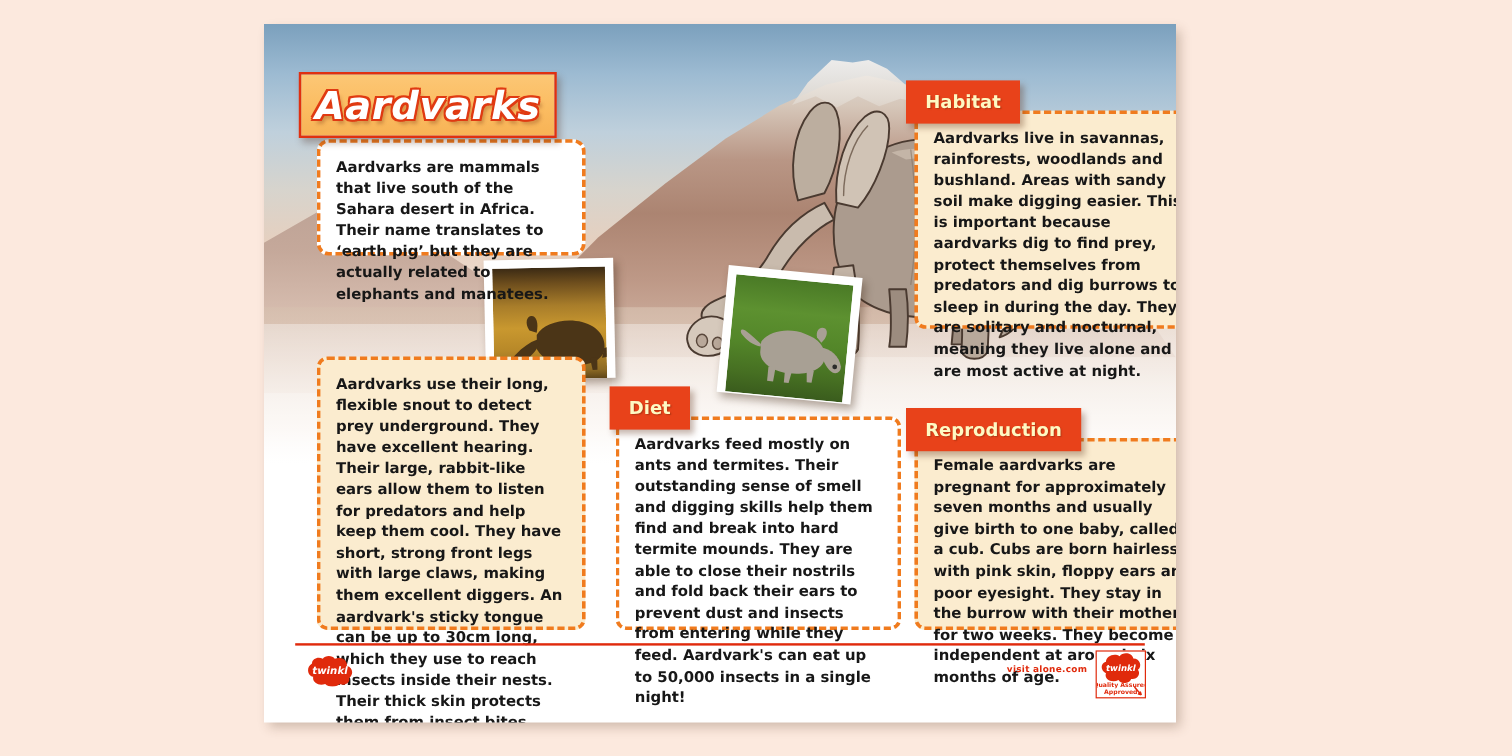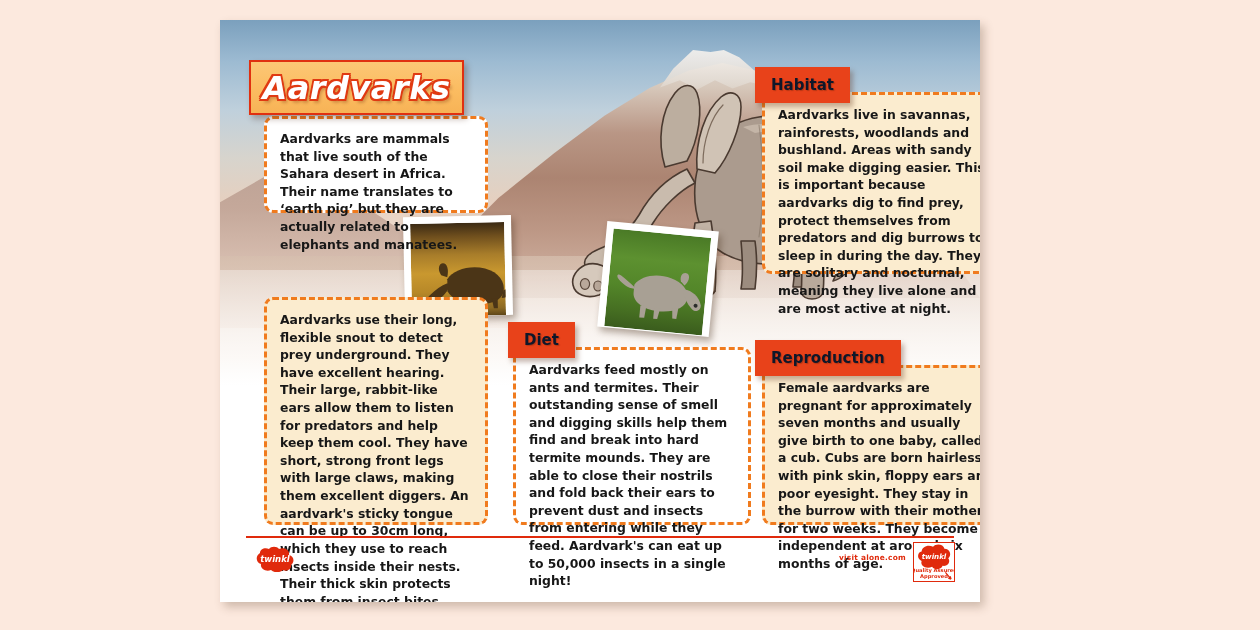--- a/index.html
+++ b/index.html
@@ -127,21 +127,21 @@
       -1.6px  1.6px 0 #e03a12, 1.6px  1.6px 0 #e03a12,
       -1.6px 0 0 #e03a12, 1.6px 0 0 #e03a12,
       0 -1.6px 0 #e03a12, 0 1.6px 0 #e03a12,
       3px 4px 3px rgba(120,50,20,0.30);
   }
 
   
   .tab {
     position: absolute;
     background: #e8421a;
-    color: #0f172a;
+    color: #fef9c3;
     font-size: 15px;
     font-weight: bold;
     display: flex;
     align-items: center;
     justify-content: center;
     padding: 18px 16px;
     height: 28px;
     box-shadow: 3px 4px 5px rgba(90,45,20,0.34);
     z-index: 7;
     white-space: nowrap;
@@ -295,21 +295,21 @@
         <path d="M214 70 C218 100 220 140 214 182" fill="none" stroke="#7e6d5e" stroke-width="1.1" opacity="0.55"></path>
         <path d="M252 74 C262 108 264 150 256 186" fill="none" stroke="#7e6d5e" stroke-width="1.1" opacity="0.45"></path>
       </g>
     </svg>
   </div>
 
   <div class="title-banner">
     <span class="title-text">Aardvarks</span>
   </div>
 
-  <div class="box white" id="intro-box" style="left:29px; top:96px; width:224px; height:97px;">
+  <div class="box white" id="intro-box" style="left:29px; top:96px; width:224px; height:97px;border-radius:10px;">
     <p>Aardvarks are mammals that live south of the Sahara desert in Africa. Their name translates to ‘earth pig’ but they are actually related to elephants and manatees.</p>
   </div>
 
   <div class="tab" style="left:535px; top:47px;">
     <span>Habitat</span>
   </div>
   <div class="box cream" style="left:527px; top:72px; width:248px; height:182px;">
     <p>Aardvarks live in savannas, rainforests, woodlands and bushland. Areas with sandy soil make digging easier. This is important because aardvarks dig to find prey, protect themselves from predators and dig burrows to sleep in during the day. They are solitary and nocturnal, meaning they live alone and are most active at night.</p>
   </div>
 

